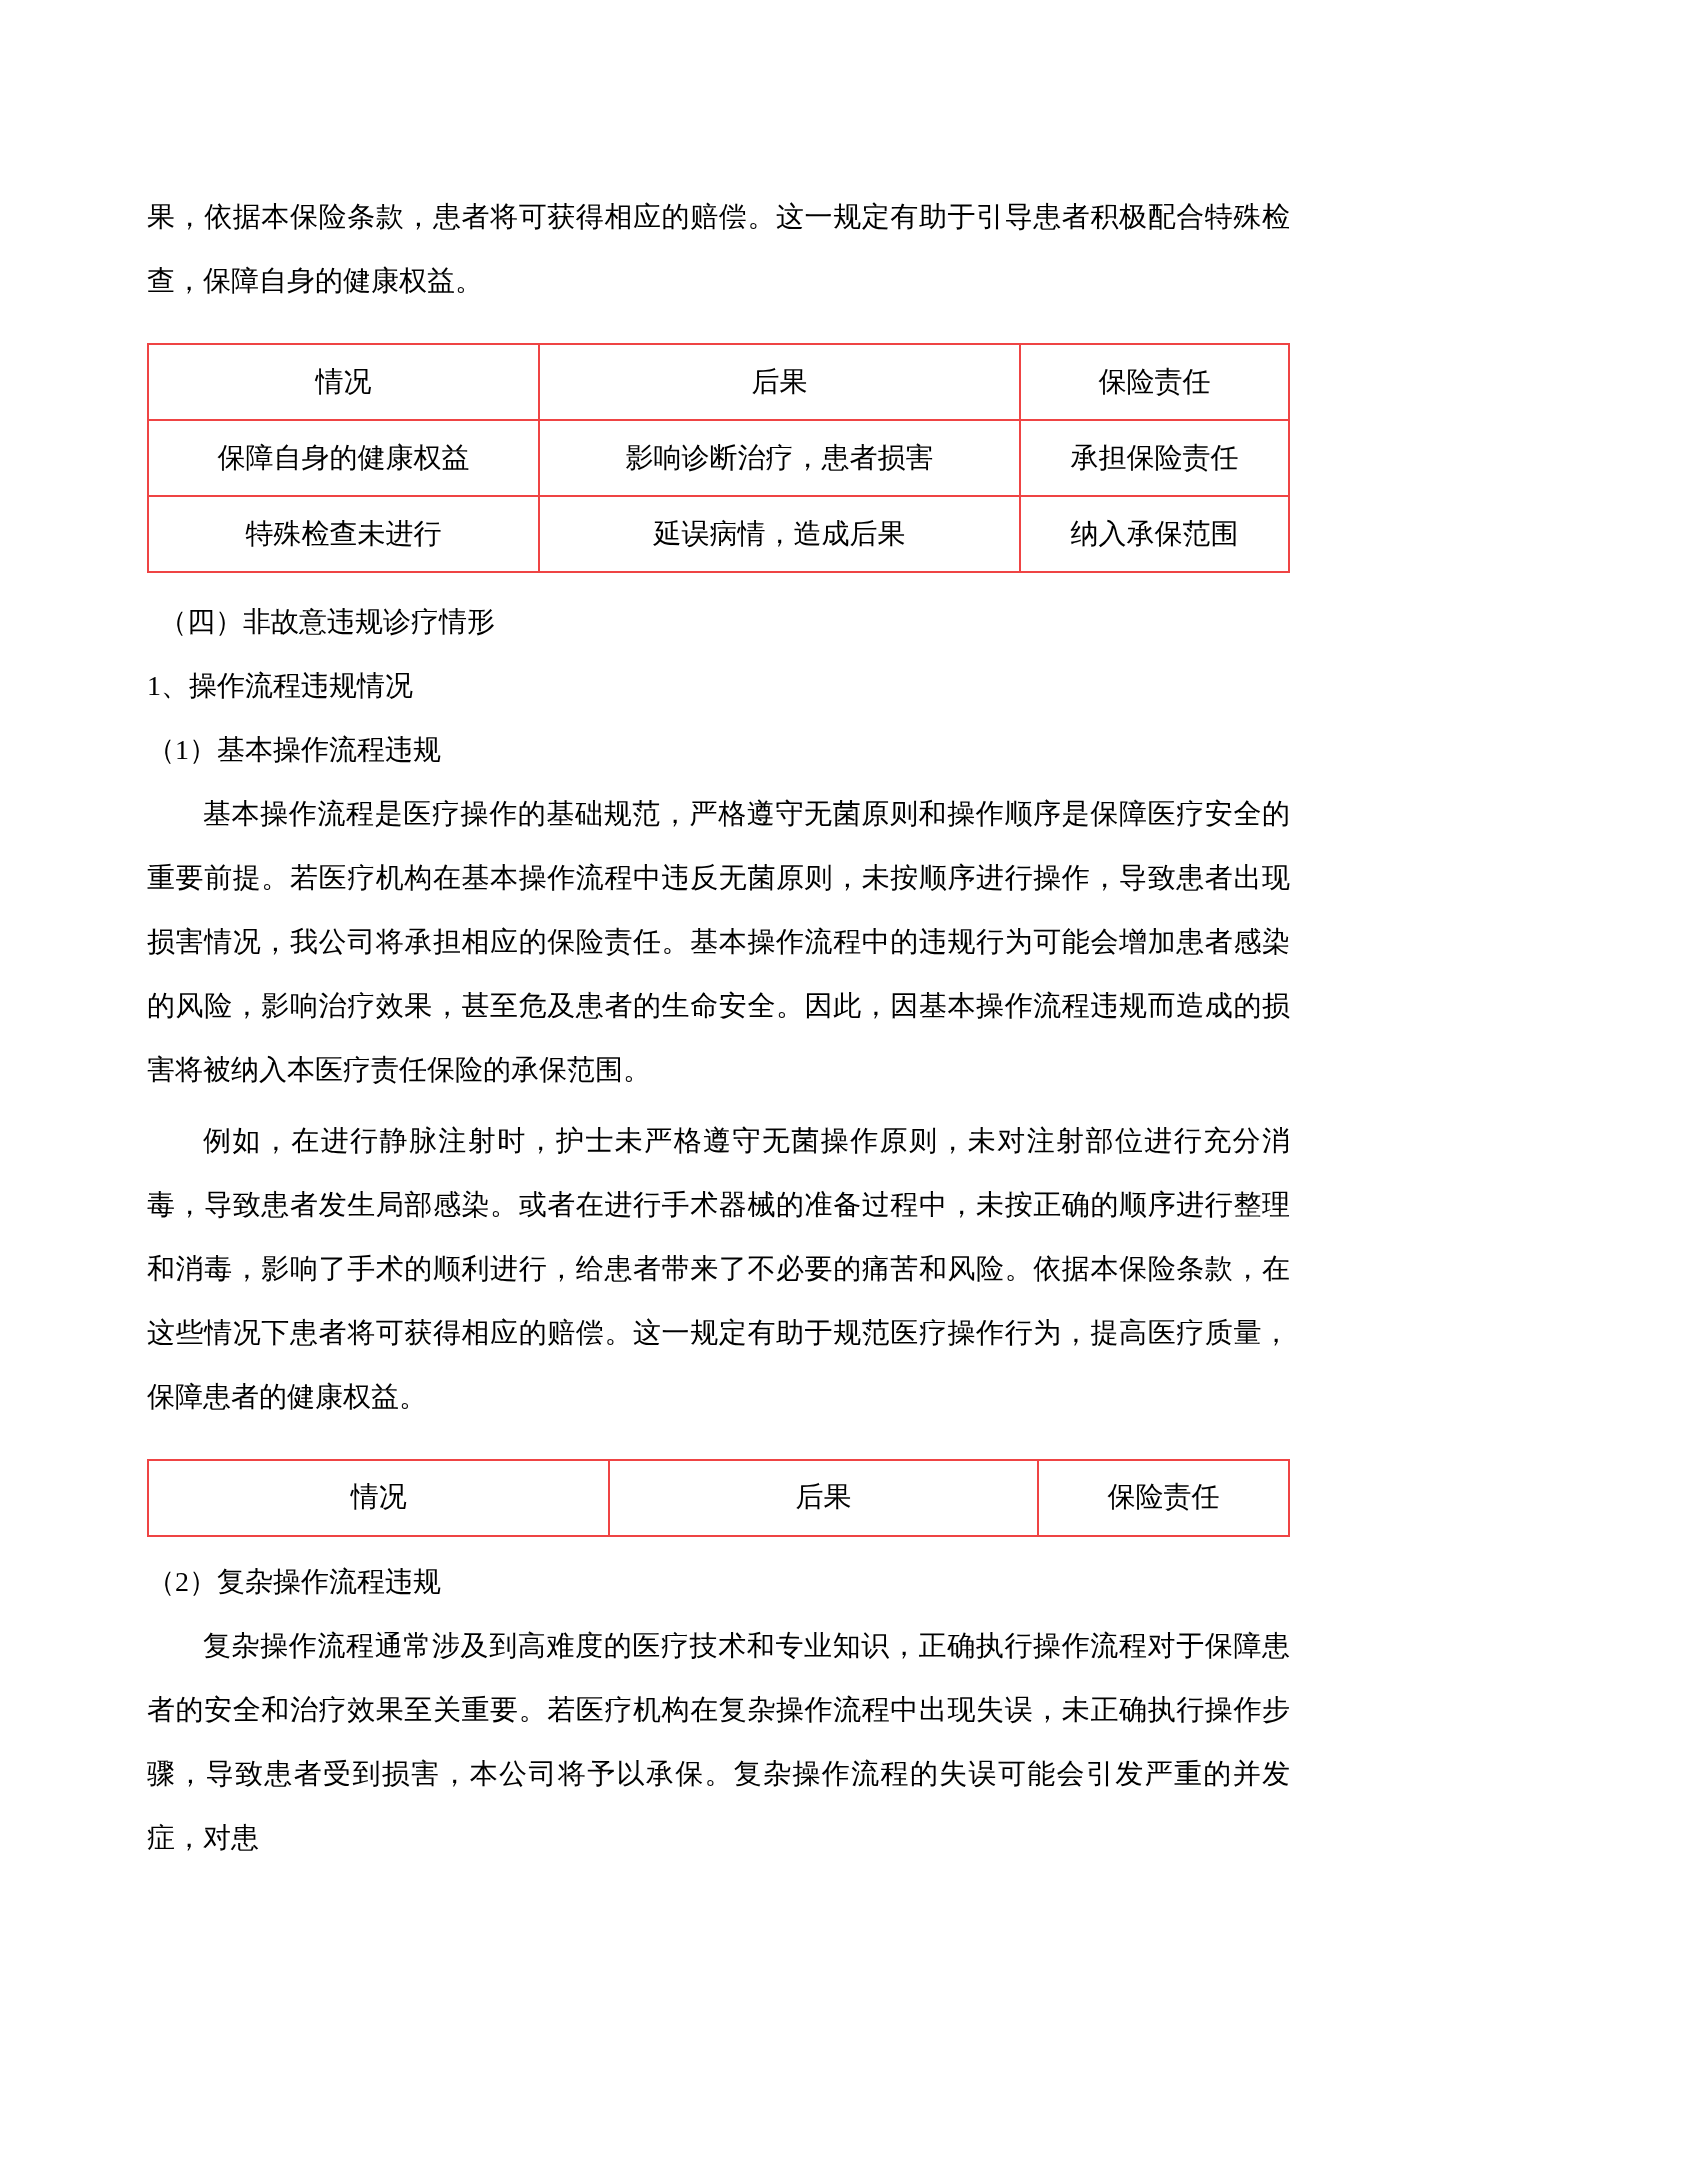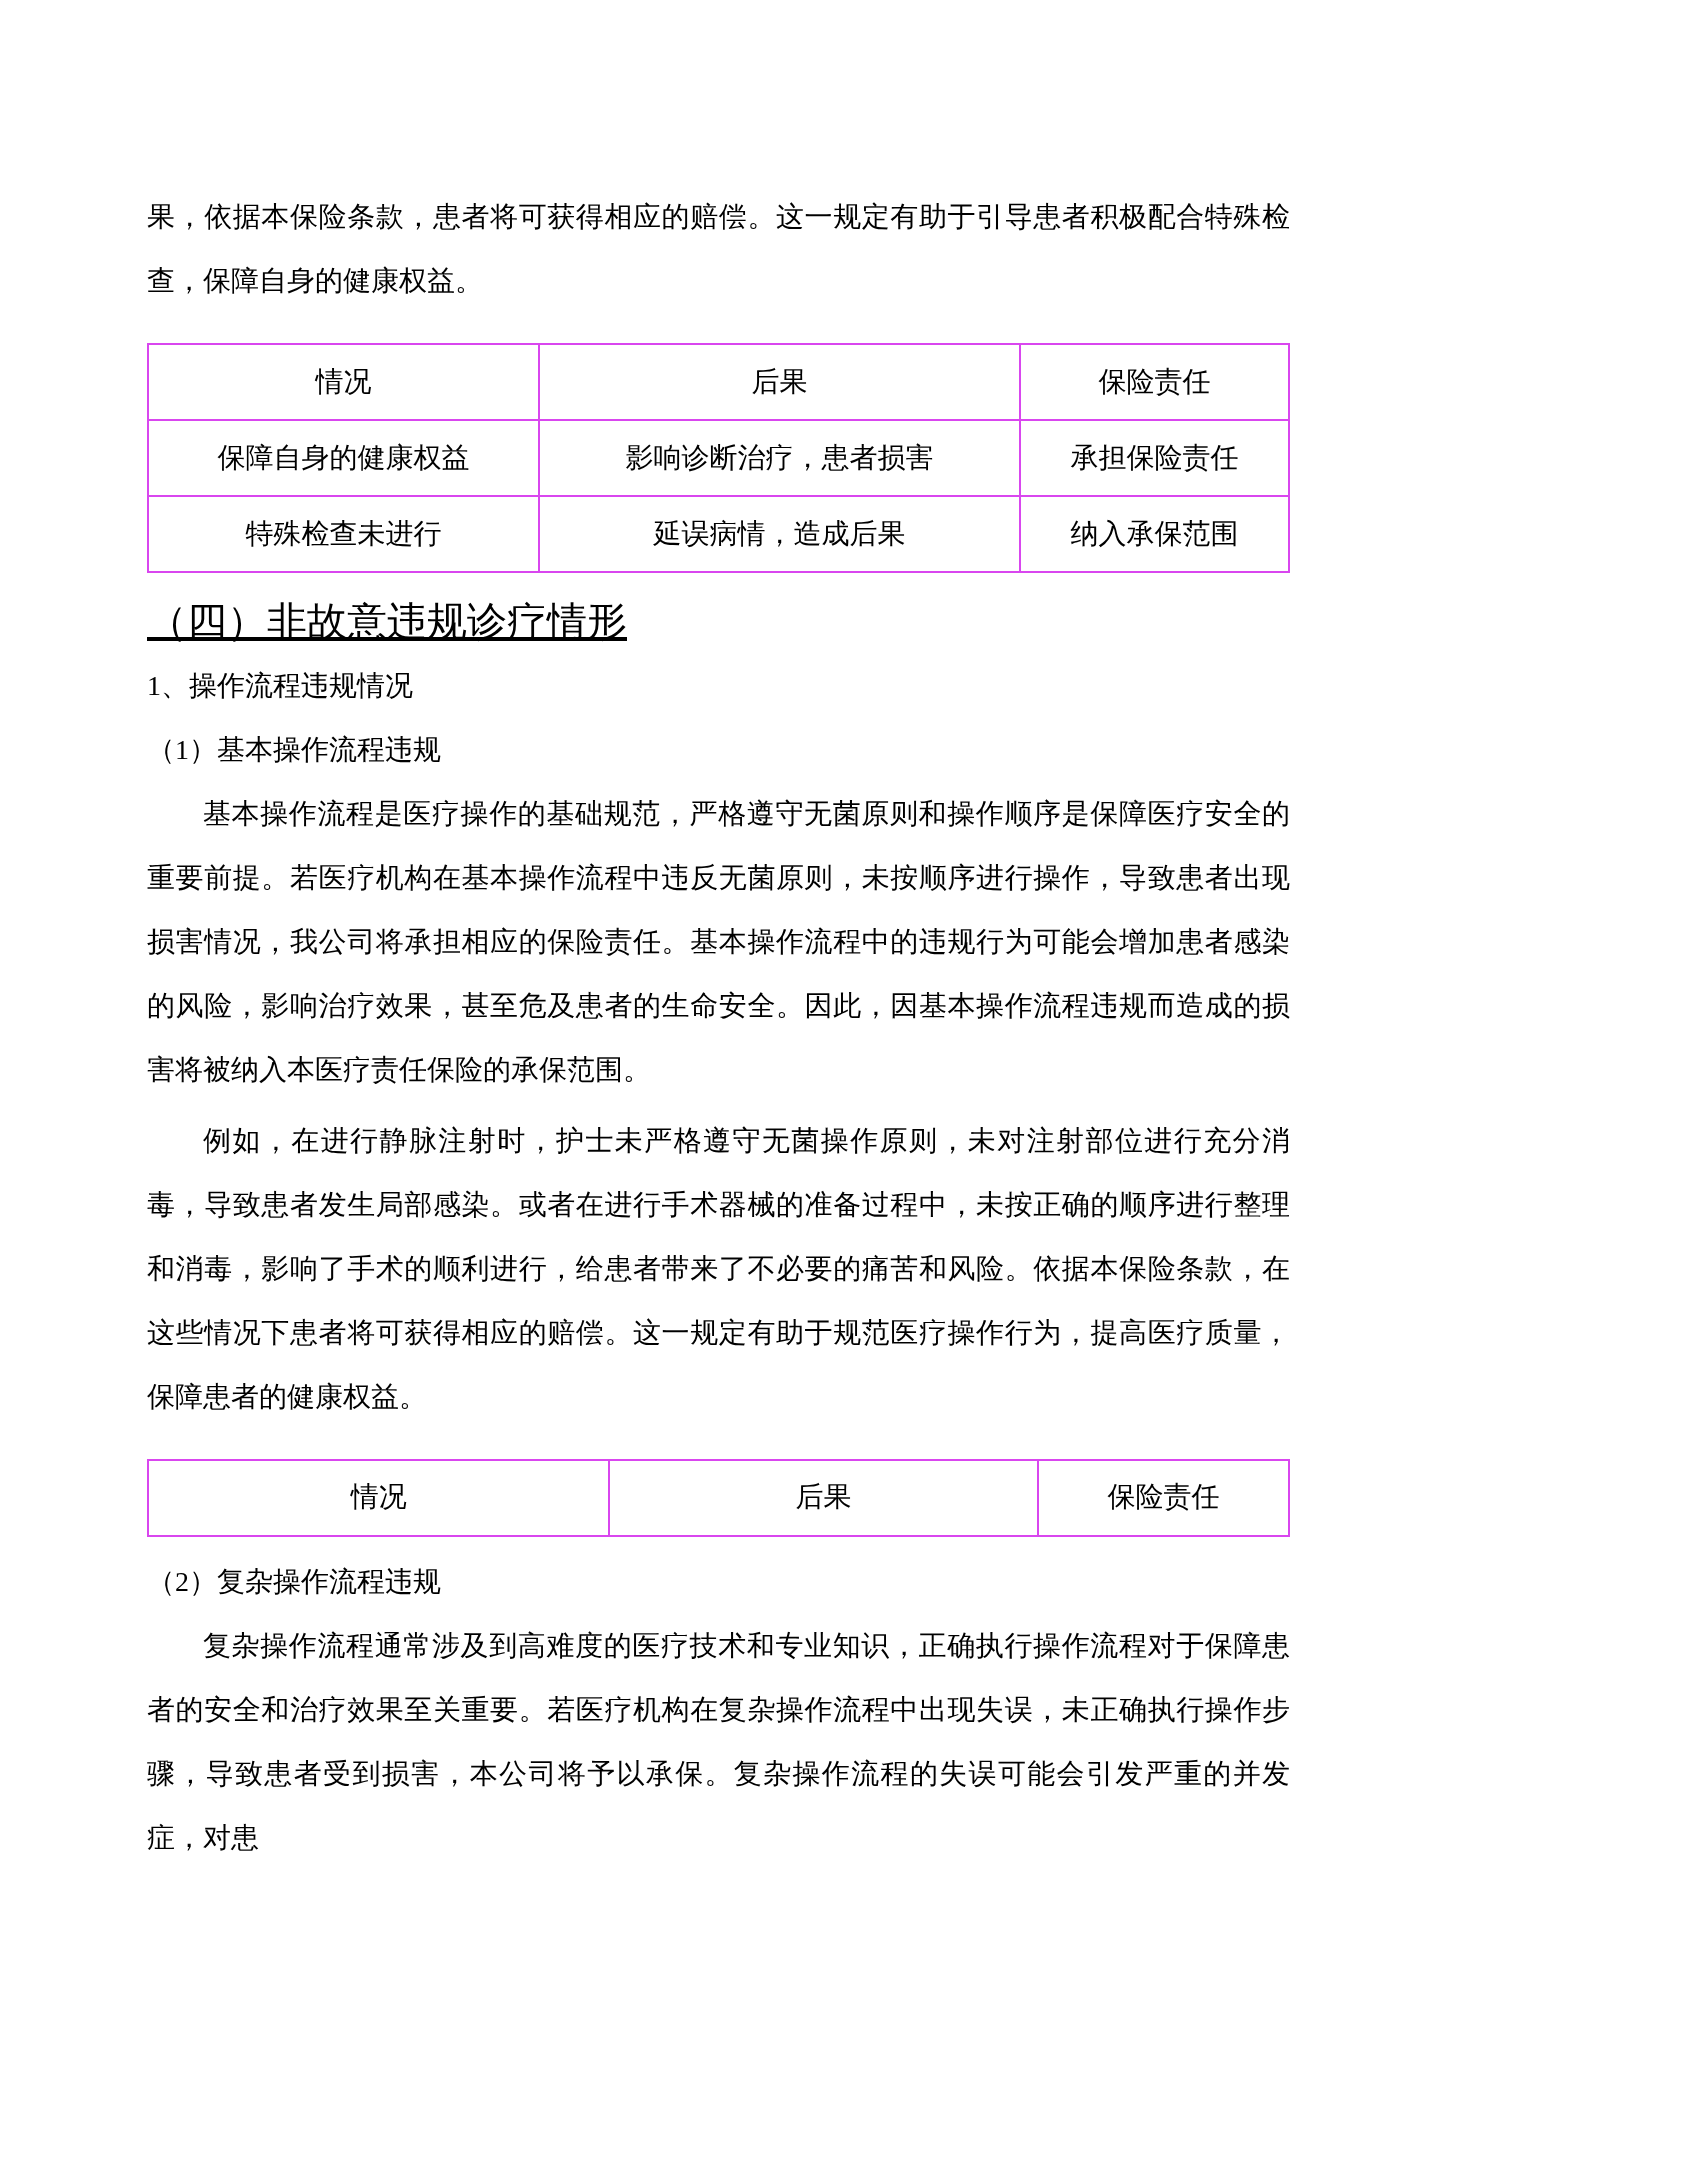--- a/index.html
+++ b/index.html
@@ -33,34 +33,33 @@
   .para.spaced-top {
     margin-top: 6.6px;
   }
   .doc-table {
     border-collapse: collapse;
     width: 100%;
     margin: 30px 0 13.2px 0;
     table-layout: fixed;
   }
   .doc-table td {
-    border: 2px solid #d946ef;
+    border: 2px solid #ef4444;
     text-align: center;
     vertical-align: middle;
     height: 74px;
     padding: 0 6px;
     font-size: 28px;
     line-height: 1.3;
   }
   .section-heading {
-    font-size: 40px;
+    font-size: 28px;
     font-weight: normal;
-    margin: 17px 0 0 0;
+    margin: 17px 0 0 12px;
     line-height: 64px;
-    text-decoration: underline;
   }
   .sub-heading {
     margin: 0;
     text-indent: 0;
     text-align: left;
   }
   
   .t1-c1 { width: 34.3%; }
   .t1-c2 { width: 42.5%; }
   .t1-c3 { width: 23.2%; }

